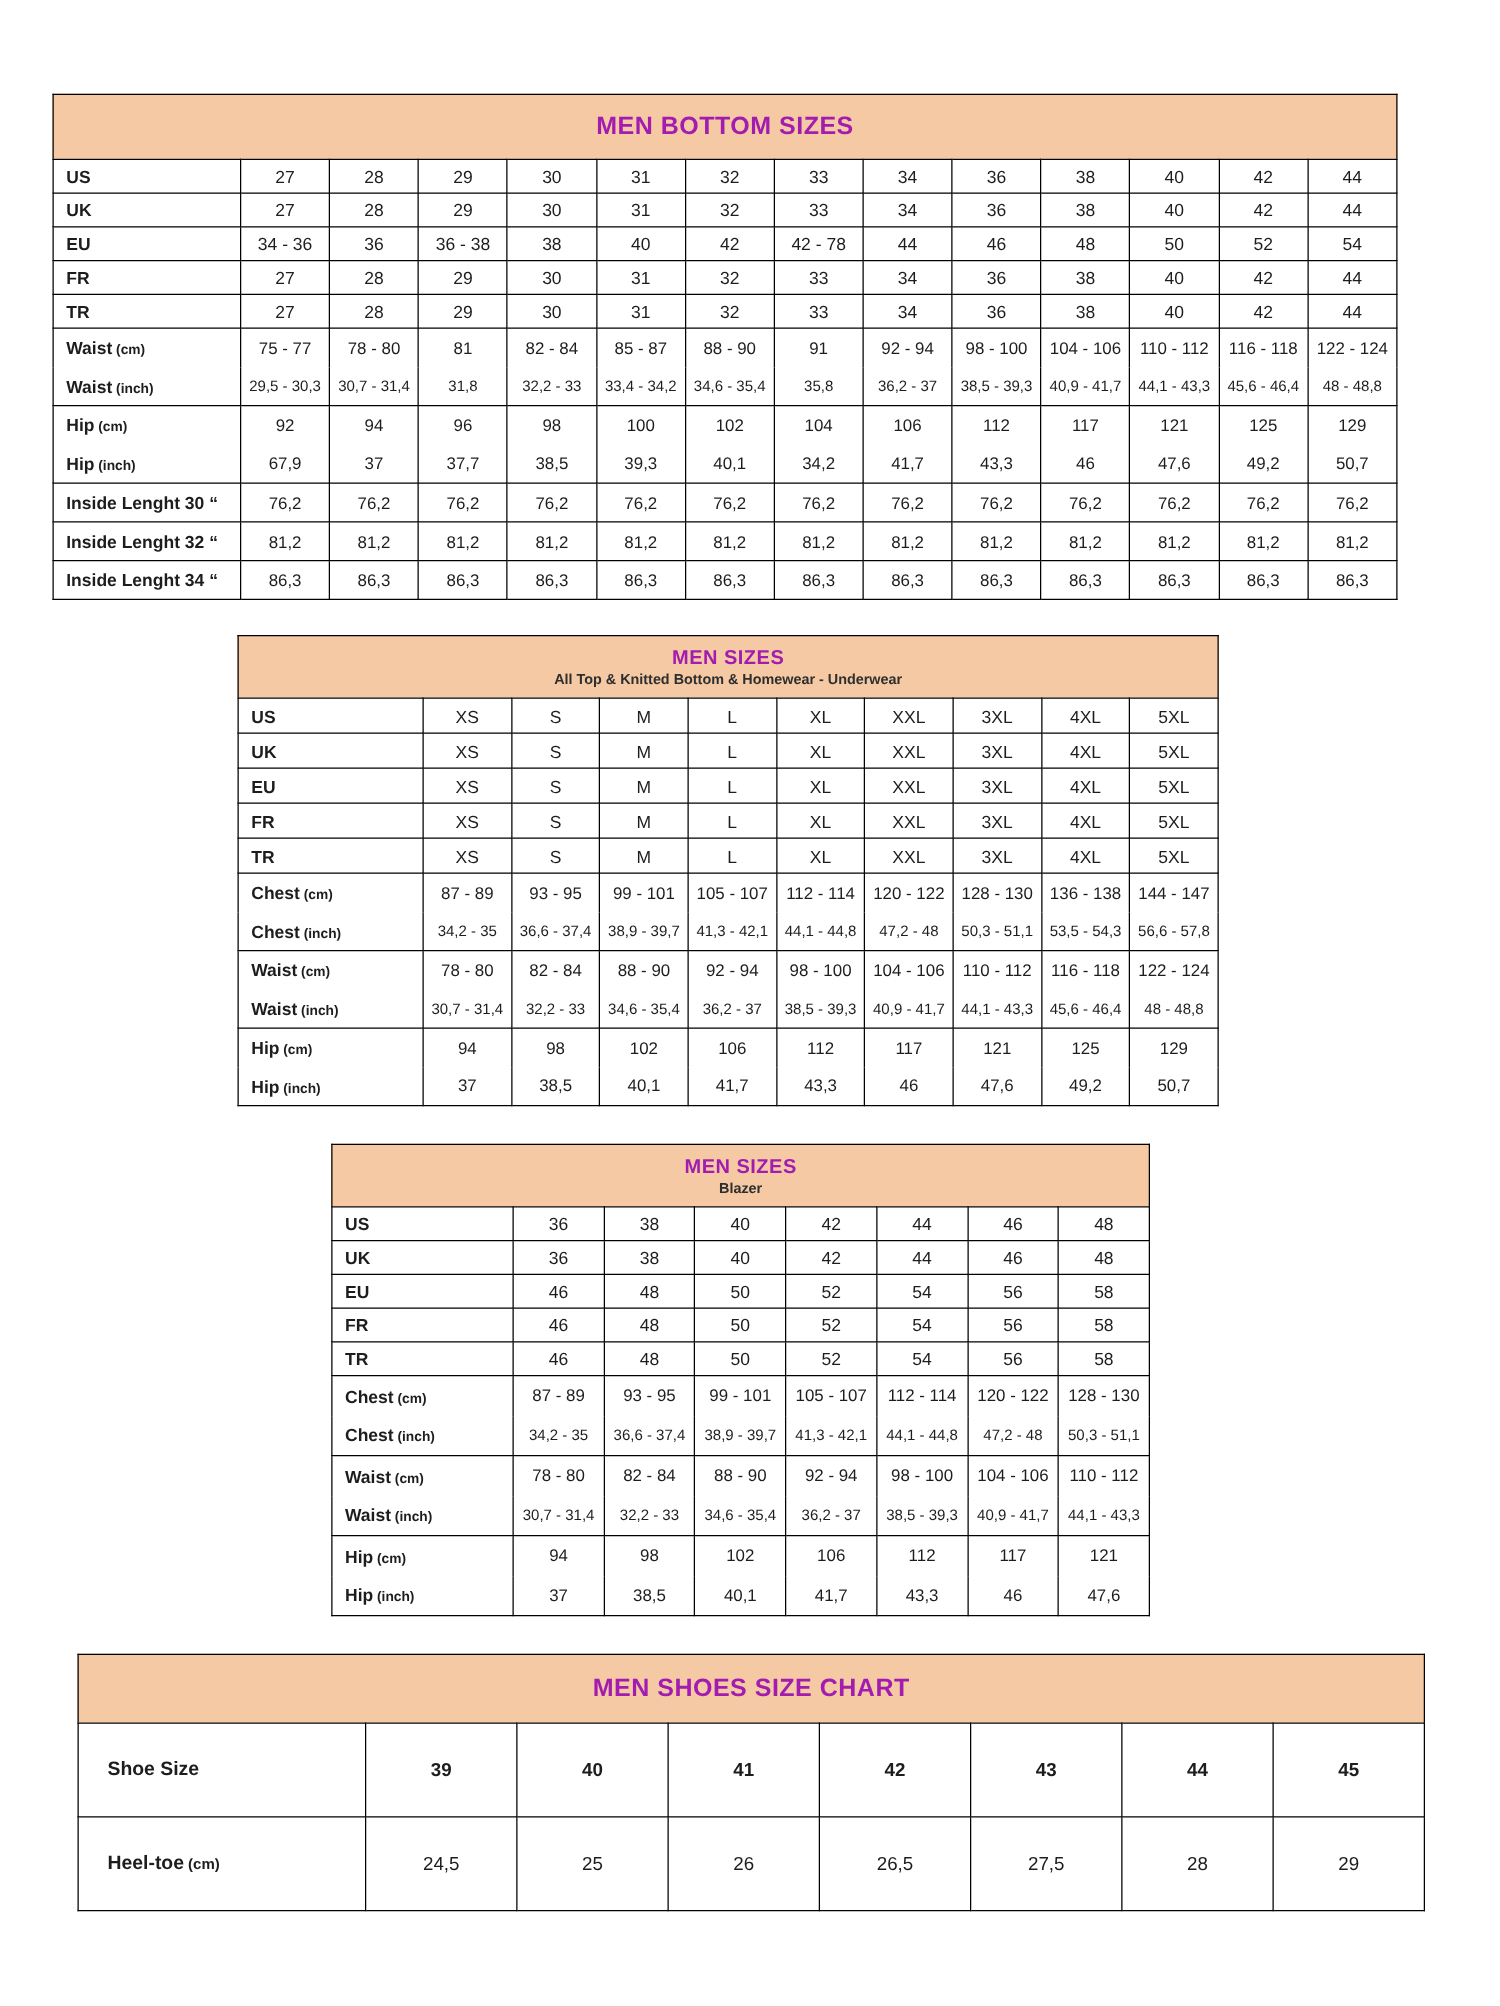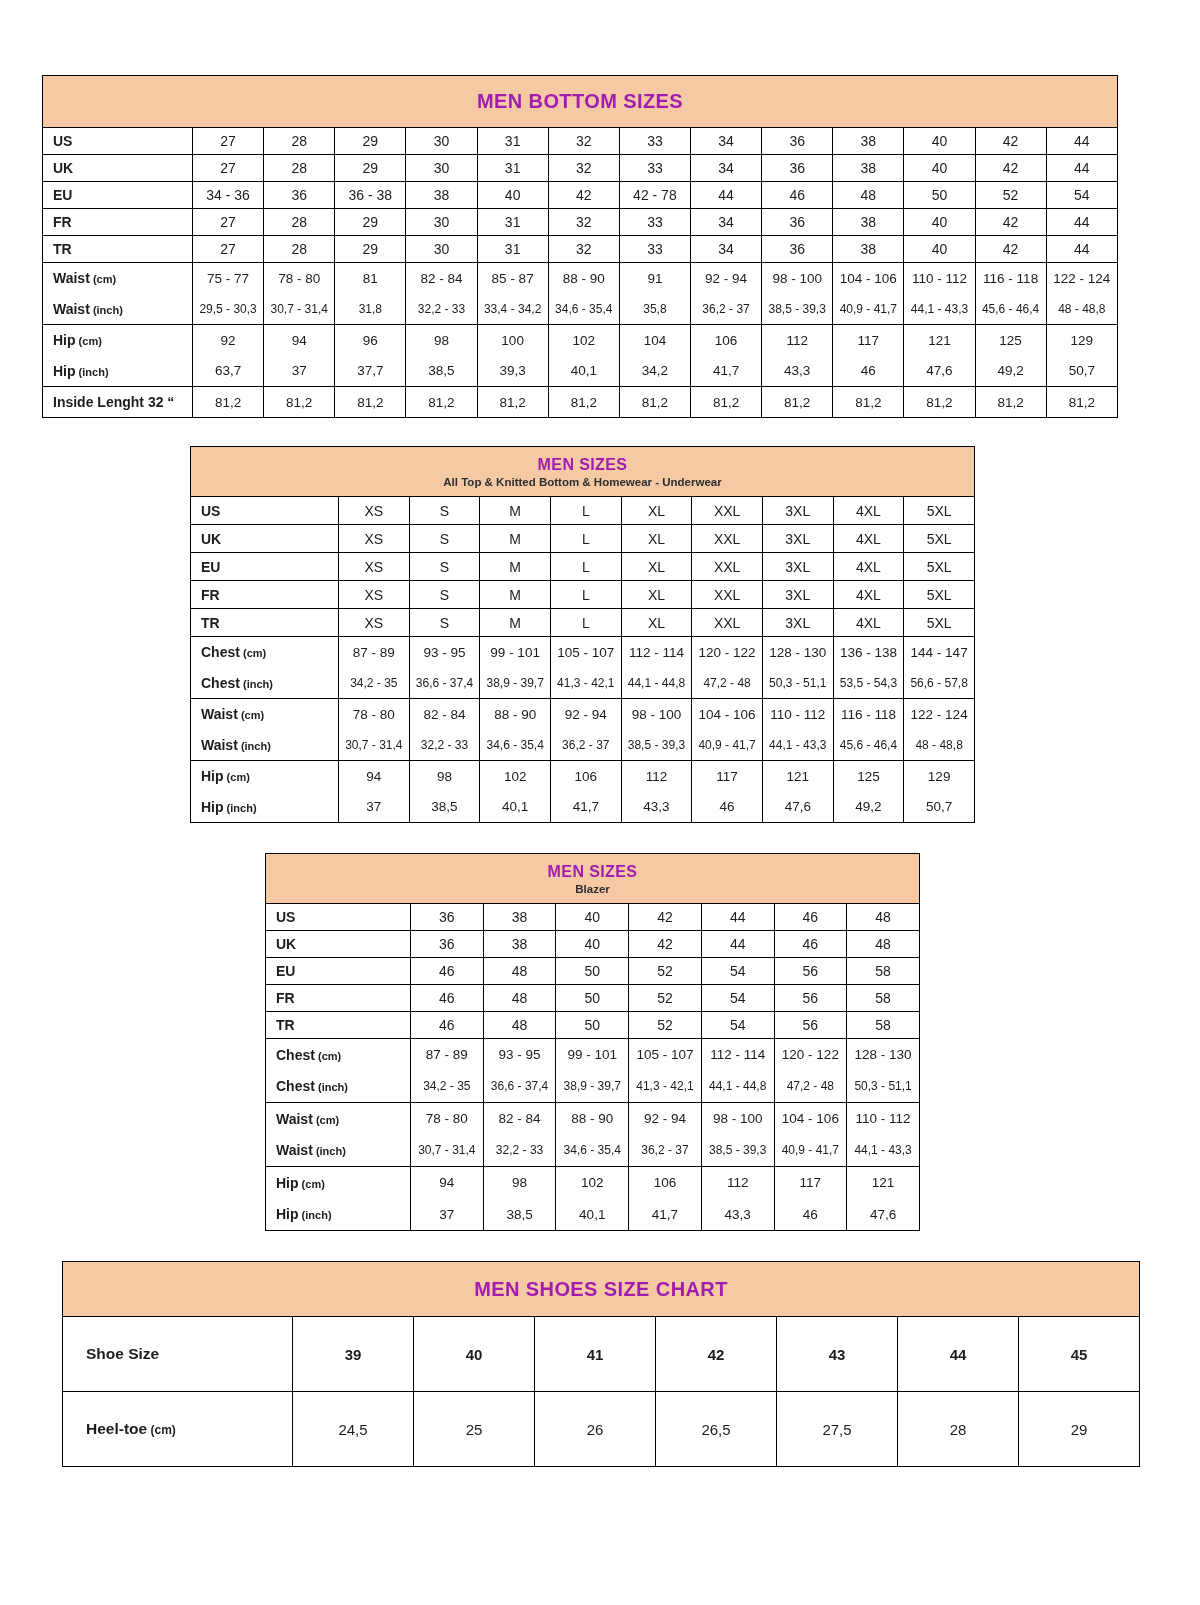--- a/index.html
+++ b/index.html
@@ -238,49 +238,81 @@
             <td>104</td>
             <td>106</td>
             <td>112</td>
             <td>117</td>
             <td>121</td>
             <td>125</td>
             <td>129</td>
           </tr>
           <tr class="r-data pair-bottom">
             <td class="label"><span class="lbl-main">Hip</span><span class="lbl-sub"> (inch)</span></td>
-            <td>63,7</td>
+            <td>67,9</td>
             <td>37</td>
             <td>37,7</td>
             <td>38,5</td>
             <td>39,3</td>
             <td>40,1</td>
             <td>34,2</td>
             <td>41,7</td>
             <td>43,3</td>
             <td>46</td>
             <td>47,6</td>
             <td>49,2</td>
             <td>50,7</td>
           </tr>
           <tr class="r-data">
+            <td class="label"><span class="lbl-main">Inside Lenght 30 “</span></td>
+            <td>76,2</td>
+            <td>76,2</td>
+            <td>76,2</td>
+            <td>76,2</td>
+            <td>76,2</td>
+            <td>76,2</td>
+            <td>76,2</td>
+            <td>76,2</td>
+            <td>76,2</td>
+            <td>76,2</td>
+            <td>76,2</td>
+            <td>76,2</td>
+            <td>76,2</td>
+          </tr>
+          <tr class="r-data">
             <td class="label"><span class="lbl-main">Inside Lenght 32 “</span></td>
             <td>81,2</td>
             <td>81,2</td>
             <td>81,2</td>
             <td>81,2</td>
             <td>81,2</td>
             <td>81,2</td>
             <td>81,2</td>
             <td>81,2</td>
             <td>81,2</td>
             <td>81,2</td>
             <td>81,2</td>
             <td>81,2</td>
             <td>81,2</td>
+          </tr>
+          <tr class="r-data">
+            <td class="label"><span class="lbl-main">Inside Lenght 34 “</span></td>
+            <td>86,3</td>
+            <td>86,3</td>
+            <td>86,3</td>
+            <td>86,3</td>
+            <td>86,3</td>
+            <td>86,3</td>
+            <td>86,3</td>
+            <td>86,3</td>
+            <td>86,3</td>
+            <td>86,3</td>
+            <td>86,3</td>
+            <td>86,3</td>
+            <td>86,3</td>
           </tr>
         </tbody>
       </table>
   </section>
 
   <section class="tbl sec-1">
     <div class="tbl-head">
       <div class="tbl-title">MEN SIZES</div>
       <div class="tbl-subtitle">All Top &amp; Knitted Bottom &amp; Homewear - Underwear</div>
     </div>

